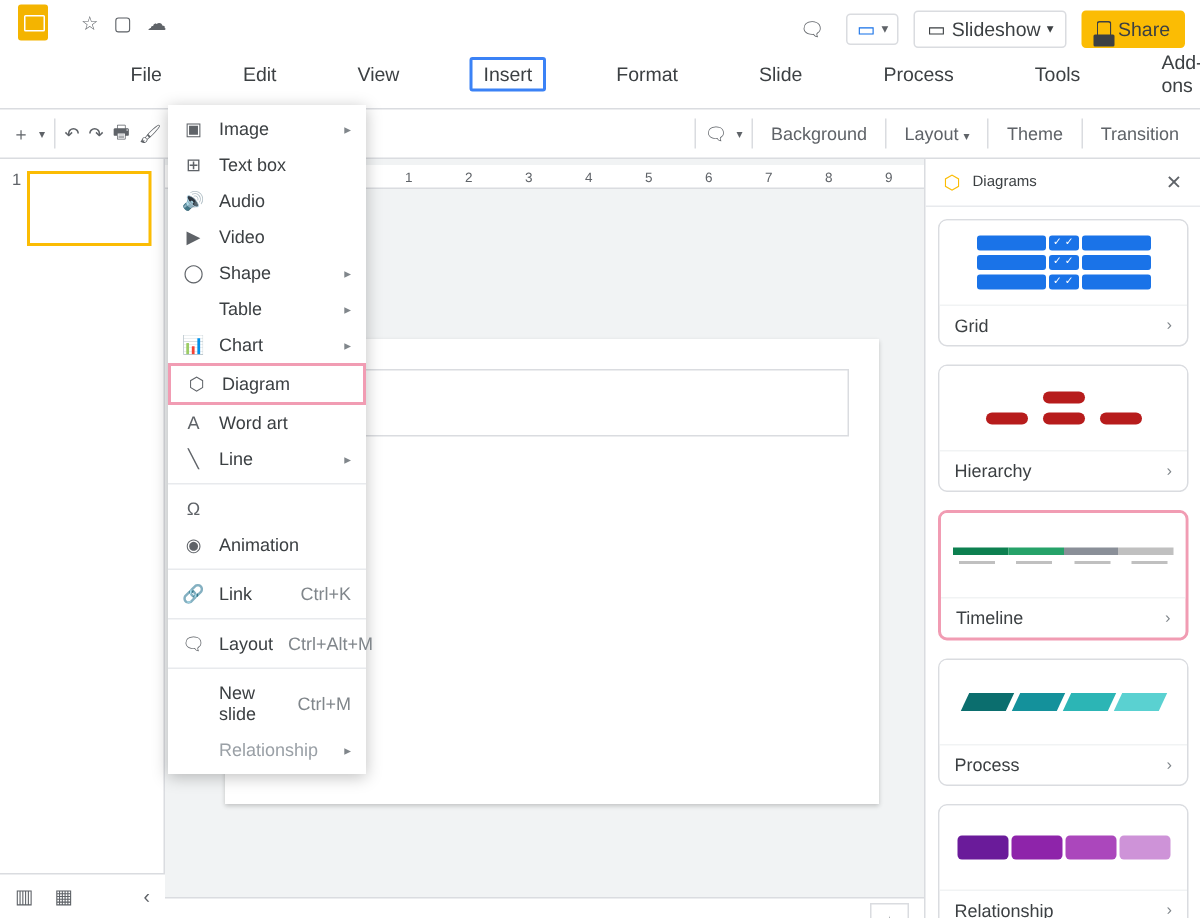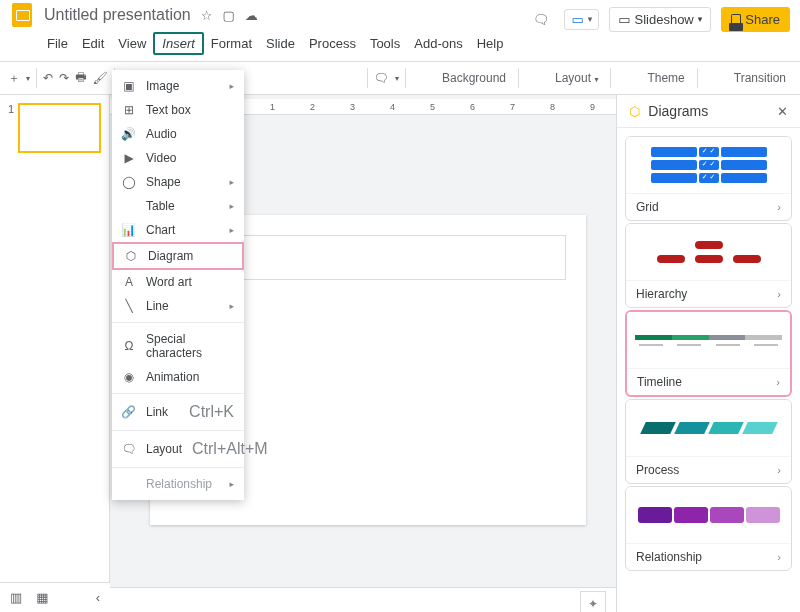--- a/index.html
+++ b/index.html
@@ -6,66 +6,66 @@
 body { background: #fff; width: 800px; height: 612px; overflow: hidden; font-size: 13px; color: #3c4043; }
 
 .titlebar { display: flex; align-items: center; height: 30px; padding: 4px 8px; }
 .logo { width: 28px; height: 28px; margin-right: 8px; display: flex; align-items: center; justify-content: center; }
 .logo-box { width: 20px; height: 24px; background: #f4b400; border-radius: 2px; position: relative; }
 .logo-box::after { content: ""; position: absolute; left: 4px; top: 7px; width: 12px; height: 9px; border: 1.5px solid #fff; border-radius: 1px; }
 .title { font-size: 16px; color: #5f6368; }
 .title-icons { margin-left: 10px; display: flex; gap: 10px; color: #5f6368; }
 
 .menubar { display: flex; align-items: center; padding: 2px 40px 6px 40px; font-size: 13px; }
-.menubar .mi { padding: 2px 7px; cursor: pointer; }
-.menubar .mi.hl { border: 2px solid #0f766e; border-radius: 2px; font-style: italic; }
+.menubar .mi { padding: 2px 7px; cursor: pointer; margin-left: 40px; }
+.menubar .mi.hl { border: 2px solid #3b82f6; border-radius: 2px; }
 .last-edit { margin-left: 10px; color: #5f6368; text-decoration: underline; font-size: 12px; }
 
 .top-right { position: absolute; top: 6px; right: 10px; display: flex; align-items: center; gap: 10px; }
 .icon-btn { width: 26px; height: 26px; display: flex; align-items: center; justify-content: center; color: #5f6368; border: 1px solid transparent; border-radius: 3px; }
 .present { border: 1px solid #dadce0; border-radius: 3px; padding: 2px 6px; display: flex; align-items: center; gap: 4px; }
 .slideshow { border: 1px solid #dadce0; border-radius: 3px; padding: 4px 8px; display: flex; align-items: center; gap: 4px; font-size: 13px; }
 .share { background: #fbbc04; border-radius: 3px; padding: 5px 10px; font-size: 13px; display: flex; align-items: center; gap: 4px; }
 .lock { width: 10px; height: 10px; border: 1.5px solid #3c4043; border-radius: 2px 2px 0 0; border-bottom: none; position: relative; }
 .lock::after { content: ""; position: absolute; left: -3px; top: 8px; width: 14px; height: 8px; background: #3c4043; border-radius: 1px; }
 
 .toolbar { border-top: 1px solid #dadce0; border-bottom: 1px solid #dadce0; height: 34px; display: flex; align-items: center; padding: 0 8px; gap: 6px; color: #5f6368; font-size: 12px; }
 .tb-sep { width: 1px; height: 20px; background: #dadce0; }
-.tb-txt { padding: 3px 6px; margin-left: 24px; }
+.tb-txt { padding: 3px 6px; }
 
 .main { display: flex; height: 528px; }
 .thumbs { width: 110px; border-right: 1px solid #dadce0; padding: 8px; position: relative; }
 .thumb-wrap { display: flex; gap: 4px; }
 .thumb-num { font-size: 11px; color: #5f6368; }
 .thumb { width: 86px; height: 50px; border: 2px solid #fbbc04; background: #fff; }
 
 .canvas-area { flex: 1; background: #f1f3f4; position: relative; overflow: hidden; }
 .ruler-h { position: absolute; top: 4px; left: 0; right: 0; height: 16px; background: #fff; border-bottom: 1px solid #dadce0; display: flex; align-items: center; font-size: 9px; color: #5f6368; }
 .ruler-h span { position: absolute; }
 .slide { position: absolute; top: 120px; left: 40px; right: 30px; height: 310px; background: #fff; box-shadow: 0 1px 3px rgba(0,0,0,0.2); padding: 20px; }
 .slide-title { border: 1px solid #dadce0; padding: 10px; font-size: 20px; color: #5f6368; margin-bottom: 8px; }
 .slide-sub { padding: 6px 10px; font-size: 12px; color: #666; }
 .notes { position: absolute; bottom: 0; left: 0; right: 0; height: 36px; background: #fff; border-top: 1px solid #dadce0; display: flex; align-items: center; padding: 0 12px; color: #80868b; font-size: 12px; }
 .explore-btn { position: absolute; bottom: 6px; right: 10px; width: 26px; height: 26px; border: 1px solid #dadce0; background: #fff; display: flex; align-items: center; justify-content: center; }
 
 .insert-menu { position: absolute; top: 70px; left: 112px; width: 132px; background: #fff; box-shadow: 0 2px 10px rgba(0,0,0,0.25); z-index: 10; padding: 4px 0; font-size: 12px; }
 .menu-item { display: flex; align-items: center; padding: 5px 10px; gap: 10px; cursor: pointer; position: relative; }
 .menu-item .lbl { flex: 1; }
-.menu-item .sc { color: #80868b; font-size: 16px; }
+.menu-item .sc { color: #80868b; font-size: 12px; }
 .menu-item .arrow { color: #80868b; font-size: 9px; }
 .menu-item.hl { border: 2px solid #f19cb3; }
 .menu-sep { height: 1px; background: #e8eaed; margin: 4px 0; }
 .menu-icon { width: 14px; height: 14px; display: flex; align-items: center; justify-content: center; color: #5f6368; font-size: 12px; }
 
 .side-panel { width: 184px; border-left: 1px solid #dadce0; background: #fff; display: flex; flex-direction: column; }
 .panel-head { display: flex; align-items: center; padding: 8px 12px; gap: 8px; border-bottom: 1px solid #e8eaed; }
 .panel-head .pic { color: #fbbc04; }
-.panel-head .ttl { flex: 1; font-size: 14px; }
+.panel-head .ttl { flex: 1; font-size: 10px; }
 .panel-body { flex: 1; overflow-y: auto; padding: 8px; }
-.dcard { border: 1px solid #dadce0; border-radius: 6px; margin-bottom: 2px; overflow: hidden; cursor: pointer; }
+.dcard { border: 1px solid #dadce0; border-radius: 6px; margin-bottom: 12px; overflow: hidden; cursor: pointer; }
 .dcard.hl { border: 2px solid #f19cb3; }
 .dprev { height: 56px; background: #fff; display: flex; align-items: center; justify-content: center; }
 .dlabel { display: flex; align-items: center; justify-content: space-between; padding: 6px 10px; font-size: 12px; border-top: 1px solid #f1f3f4; }
 .dlabel .ch { color: #80868b; font-size: 11px; }
 
 .bottom-bar { position: absolute; bottom: 0; left: 0; width: 110px; height: 30px; border-top: 1px solid #dadce0; background: #fff; display: flex; align-items: center; gap: 14px; padding: 0 10px; color: #5f6368; }
 
 
 .grid-prev { display: flex; flex-direction: column; gap: 3px; }
 .grid-row { display: flex; gap: 2px; }
@@ -84,21 +84,20 @@
 .rel-prev { display: flex; gap: 2px; }
 .rel-box { width: 34px; height: 16px; border-radius: 3px; }
 </style>
 </head>
 <body>
 
 <div class="titlebar">
   <div class="logo">
       <div class="logo-box"></div>
     </div>
-  <div class="title">Untitled presentation</div>
   <div class="title-icons">
     <span>☆</span>
     <span>▢</span>
     <span>☁</span>
   </div>
 </div>
 
 <div class="top-right">
   <div class="icon-btn">🗨</div>
   <div class="present">
@@ -333,37 +332,41 @@
       <span class="lbl">Word art</span>
     </div>
   <div class="menu-item">
       <span class="menu-icon">╲</span>
       <span class="lbl">Line</span>
       <span class="arrow">▸</span>
     </div>
   <div class="menu-sep"></div>
   <div class="menu-item">
       <span class="menu-icon">Ω</span>
-      <span class="lbl">Special characters</span>
     </div>
   <div class="menu-item">
       <span class="menu-icon">◉</span>
       <span class="lbl">Animation</span>
     </div>
   <div class="menu-sep"></div>
   <div class="menu-item">
       <span class="menu-icon">🔗</span>
       <span class="lbl">Link</span>
       <span class="sc">Ctrl+K</span>
     </div>
   <div class="menu-sep"></div>
   <div class="menu-item">
       <span class="menu-icon">🗨</span>
       <span class="lbl">Layout</span>
       <span class="sc">Ctrl+Alt+M</span>
     </div>
   <div class="menu-sep"></div>
+  <div class="menu-item">
+      <span class="menu-icon"></span>
+      <span class="lbl">New slide</span>
+      <span class="sc">Ctrl+M</span>
+    </div>
   <div class="menu-item" style="color:#9aa0a6">
       <span class="menu-icon"></span>
       <span class="lbl">Relationship</span>
       <span class="arrow">▸</span>
     </div>
 </div>
 
 </body></html>

